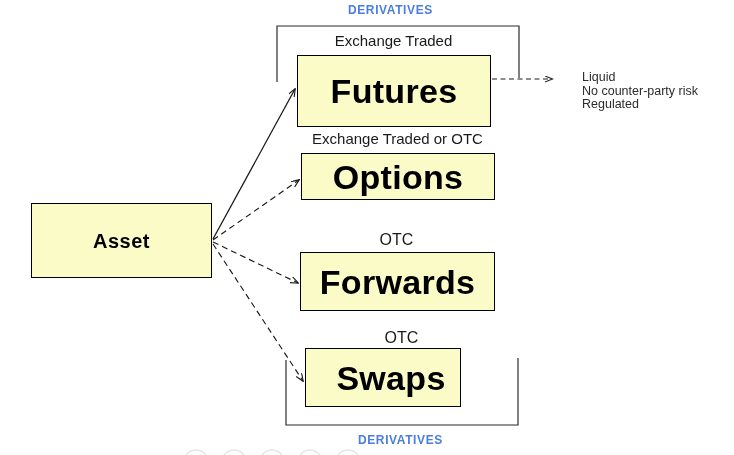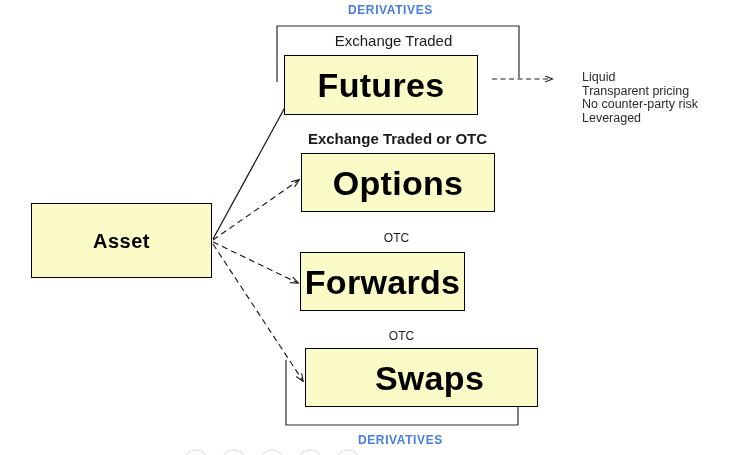--- a/index.html
+++ b/index.html
@@ -43,21 +43,21 @@
   .label-big    { font-size: 34px; letter-spacing: 0.3px; }
   .caption {
     position: absolute;
     font-family: "Liberation Sans", sans-serif;
     font-size: 15px;
     color: #1a1a1a;
     text-align: center;
     white-space: nowrap;
   }
   .caption-small {
-    font-size: 12px;
+    font-size: 16px;
   }
   .bracket-title {
     position: absolute;
     font-family: "Liberation Sans", sans-serif;
     font-size: 12px;
     font-weight: bold;
     color: #4A7DDF;
     letter-spacing: 0.6px;
     white-space: nowrap;
     text-align: left;
@@ -115,44 +115,43 @@
       <circle cx="348" cy="462" r="12"></circle>
     </g>
   </svg>
 
   <div class="node-box" style="left:31px; top:203px; width:181px; height:75px;">
     <span class="node-label label-asset">Asset</span>
   </div>
 
   <div class="caption" style="left:297px; top:32px; width:193px;">Exchange Traded</div>
 
-  <div class="caption" style="left:301px; top:130px; width:193px;font-weight:bold;">Exchange Traded or OTC</div>
+  <div class="caption" style="left:301px; top:130px; width:193px;">Exchange Traded or OTC</div>
 
   <div class="caption caption-small" style="left:300px; top:231px; width:193px;">OTC</div>
 
   <div class="caption caption-small" style="left:305px; top:329px; width:193px;">OTC</div>
 
-  <div class="node-box" style="left:284px; top:55px; width:194px; height:60px;">
+  <div class="node-box" style="left:297px; top:55px; width:194px; height:72px;">
     <span class="node-label label-big">Futures</span>
   </div>
 
-  <div class="node-box" style="left:301px; top:153px; width:194px; height:59px;justify-content:center;">
+  <div class="node-box" style="left:301px; top:153px; width:194px; height:47px;justify-content:center;">
     <span class="node-label label-big">Options</span>
   </div>
 
-  <div class="node-box" style="left:300px; top:252px; width:165px; height:59px;">
+  <div class="node-box" style="left:300px; top:252px; width:195px; height:59px;">
     <span class="node-label label-big">Forwards</span>
   </div>
 
-  <div class="node-box" style="left:305px; top:348px; width:233px; height:59px;padding-left:16px;">
+  <div class="node-box" style="left:305px; top:348px; width:156px; height:59px;padding-left:16px;">
     <span class="node-label label-big">Swaps</span>
   </div>
 
   <div class="bullet-list" style="left:567px; top:71px;">
     <div>Liquid</div>
-    <div>Transparent pricing</div>
     <div>No counter-party risk</div>
-    <div>Leveraged</div>
+    <div>Regulated</div>
   </div>
 
   <div class="bracket-title" style="left:358px; top:433px; width:88px;">DERIVATIVES</div>
 
 </div>
 
 </body></html>

